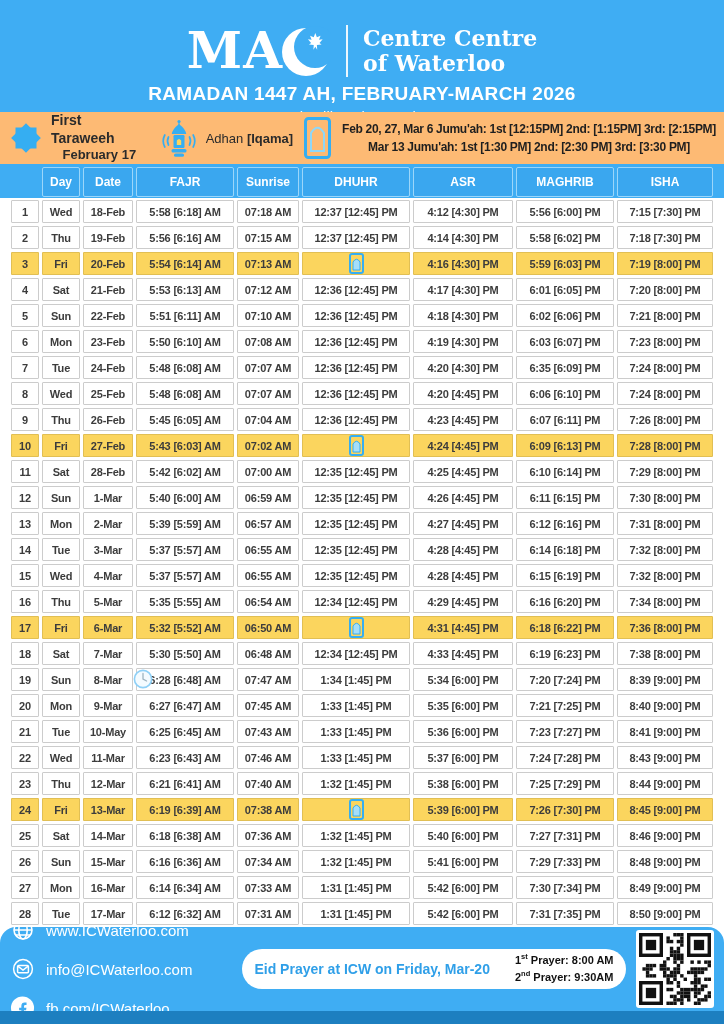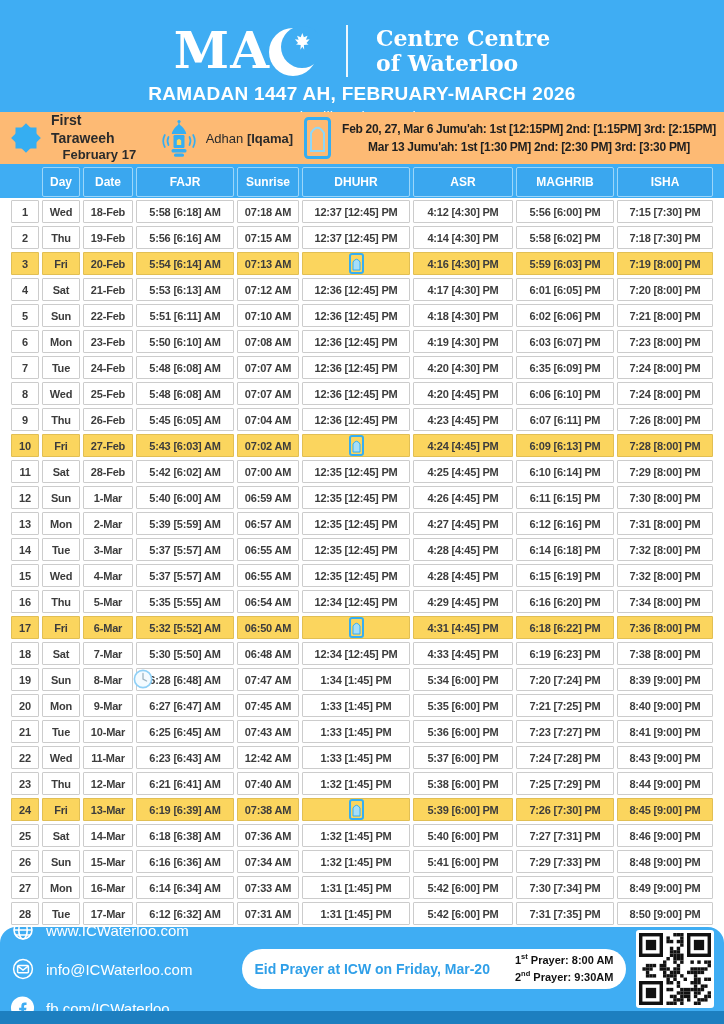--- a/index.html
+++ b/index.html
@@ -2,21 +2,21 @@
 <html><head>
 <meta charset="utf-8">
 <style>
   html,body{margin:0;padding:0;}
   body{width:724px;height:1024px;overflow:hidden;background:#fff;
        font-family:"Liberation Sans",sans-serif;-webkit-font-smoothing:antialiased;}
   .page{width:724px;height:1024px;display:flex;flex-direction:column;}
 
   
   .header{height:112px;background:#3fadf3;color:#fff;display:flex;flex-direction:column;align-items:center;justify-content:flex-start;flex:0 0 auto;}
-  .logo-row{display:flex;align-items:center;gap:28px;margin-top:24px;height:58px;}
+  .logo-row{display:flex;align-items:center;gap:15px;margin-top:24px;height:58px;}
   .mac-wordmark{display:flex;align-items:center;font-family:"DejaVu Serif","Liberation Serif",serif;font-size:50px;font-weight:bold;letter-spacing:1px;line-height:1;}
   .logo-divider{width:2px;height:52px;background:rgba(255,255,255,.9);}
   .org-name{font-family:"DejaVu Serif","Liberation Serif",serif;font-size:22px;font-weight:bold;line-height:1.15;}
   .hdr-title{font-size:19px;font-weight:bold;margin-top:5px;letter-spacing:.3px;}
   .hdr-address{font-size:15px;margin-top:3px;color:rgba(255,255,255,.96);}
 
   
   .banner{height:52px;background:#fdba74;display:flex;align-items:center;padding:0 8px;gap:7px;flex:0 0 auto;}
   .taraweeh{display:flex;flex-direction:column;align-items:center;line-height:1.25;color:#2b2b2b;}
   .taraweeh .l1{font-weight:bold;font-size:14px;}
@@ -381,34 +381,34 @@
             <td><span>6:27 [6:47] AM</span></td>
             <td><span>07:45 AM</span></td>
             <td><span>1:33 [1:45] PM</span></td>
             <td><span>5:35 [6:00] PM</span></td>
             <td><span>7:21 [7:25] PM</span></td>
             <td><span>8:40 [9:00] PM</span></td>
           </tr>
           <tr>
             <td><span>21</span></td>
             <td><span>Tue</span></td>
-            <td><span>10-Mar</span></td>
+            <td><span>10-May</span></td>
             <td><span>6:25 [6:45] AM</span></td>
             <td><span>07:43 AM</span></td>
             <td><span>1:33 [1:45] PM</span></td>
             <td><span>5:36 [6:00] PM</span></td>
             <td><span>7:23 [7:27] PM</span></td>
             <td><span>8:41 [9:00] PM</span></td>
           </tr>
           <tr>
             <td><span>22</span></td>
             <td><span>Wed</span></td>
             <td><span>11-Mar</span></td>
             <td><span>6:23 [6:43] AM</span></td>
-            <td><span>12:42 AM</span></td>
+            <td><span>07:46 AM</span></td>
             <td><span>1:33 [1:45] PM</span></td>
             <td><span>5:37 [6:00] PM</span></td>
             <td><span>7:24 [7:28] PM</span></td>
             <td><span>8:43 [9:00] PM</span></td>
           </tr>
           <tr>
             <td><span>23</span></td>
             <td><span>Thu</span></td>
             <td><span>12-Mar</span></td>
             <td><span>6:21 [6:41] AM</span></td>

